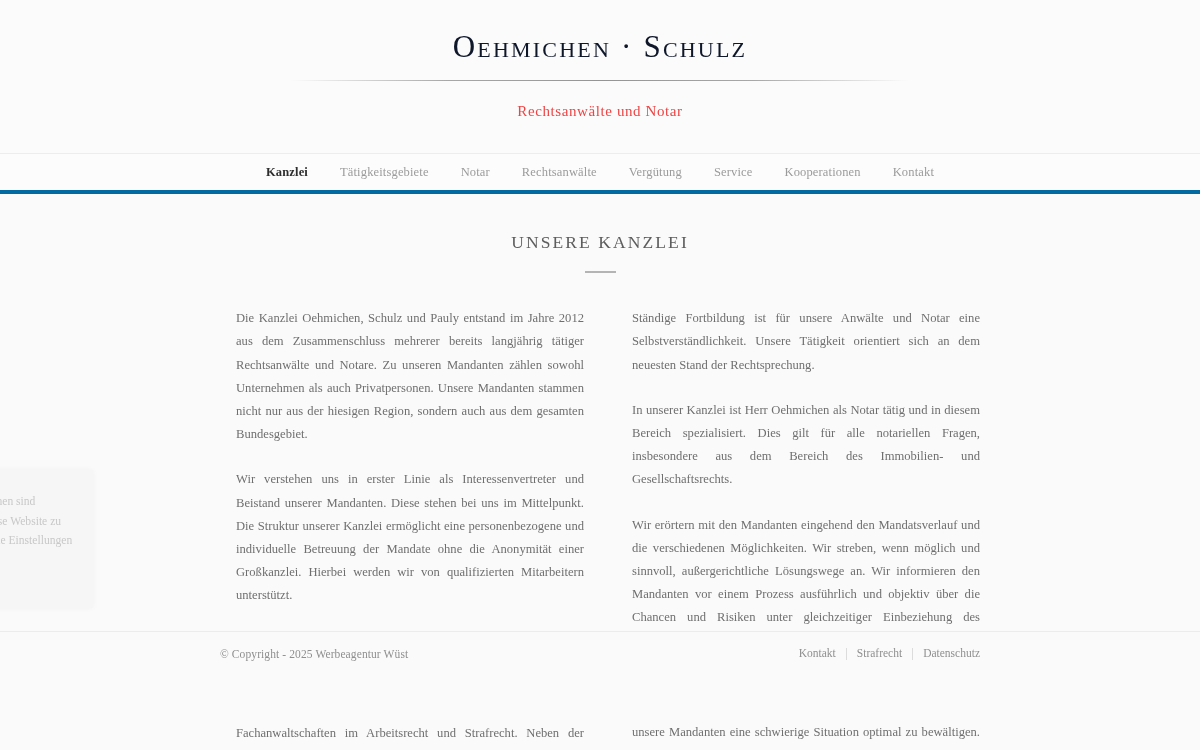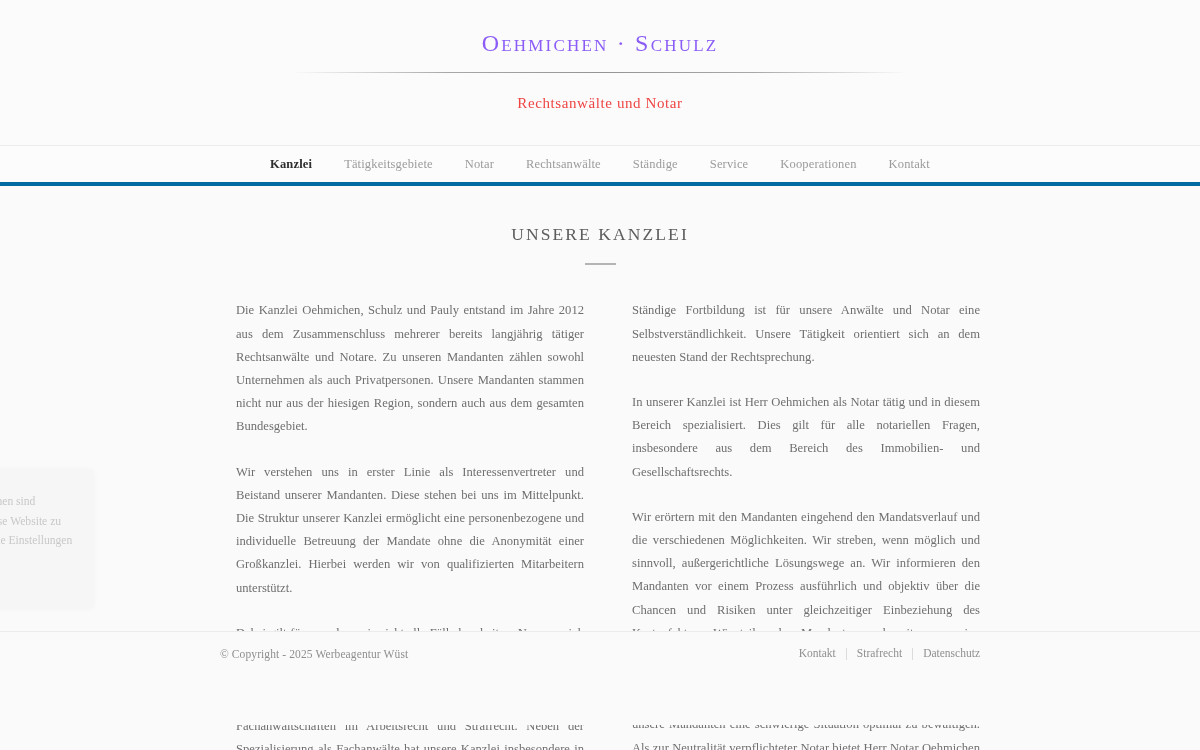--- a/index.html
+++ b/index.html
@@ -17,23 +17,23 @@
   }
 
   
   .site-header {
     background: #fbfbfb;
     padding-top: 30px;
     text-align: center;
   }
   .brand-title {
     font-family: "Liberation Serif", "DejaVu Serif", serif;
-    font-size: 24px;
+    font-size: 31px;
     letter-spacing: 2.2px;
-    color: #8b5cf6;
+    color: #0f172a;
     font-variant: small-caps;
     text-transform: capitalize;
     font-weight: 400;
     line-height: 1.1;
     margin: 0 0 16px 0;
     white-space: pre;
   }
   .brand-rule {
     width: 616px;
     height: 1px;
@@ -198,21 +198,21 @@
   <p class="brand-sub">Rechtsanwälte und Notar</p>
   <div class="header-spacer"></div>
 </header>
 
 <nav class="main-nav">
   <ul class="nav-list" id="nav-list">
       <li class="nav-item active"><span>Kanzlei</span></li>
       <li class="nav-item"><span>Tätigkeitsgebiete</span></li>
       <li class="nav-item"><span>Notar</span></li>
       <li class="nav-item"><span>Rechtsanwälte</span></li>
-      <li class="nav-item"><span>Ständige</span></li>
+      <li class="nav-item"><span>Vergütung</span></li>
       <li class="nav-item"><span>Service</span></li>
       <li class="nav-item"><span>Kooperationen</span></li>
       <li class="nav-item"><span>Kontakt</span></li>
     </ul>
 </nav>
 
 <main class="page-wrap">
   <h2 class="page-title">UNSERE KANZLEI</h2>
   <div class="title-rule"></div>
 

